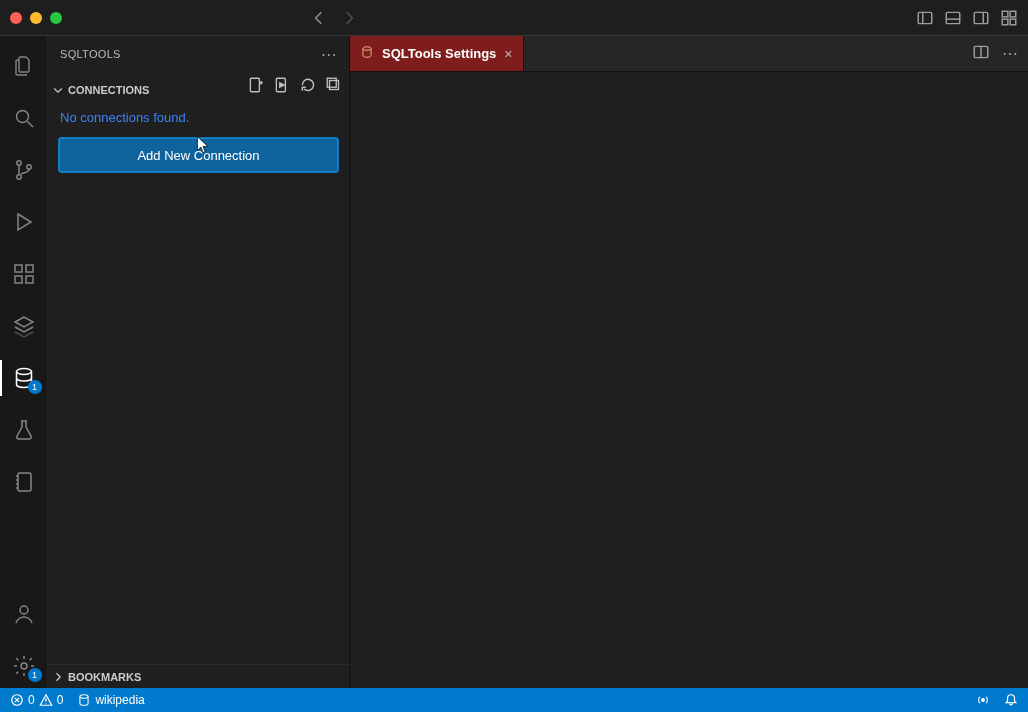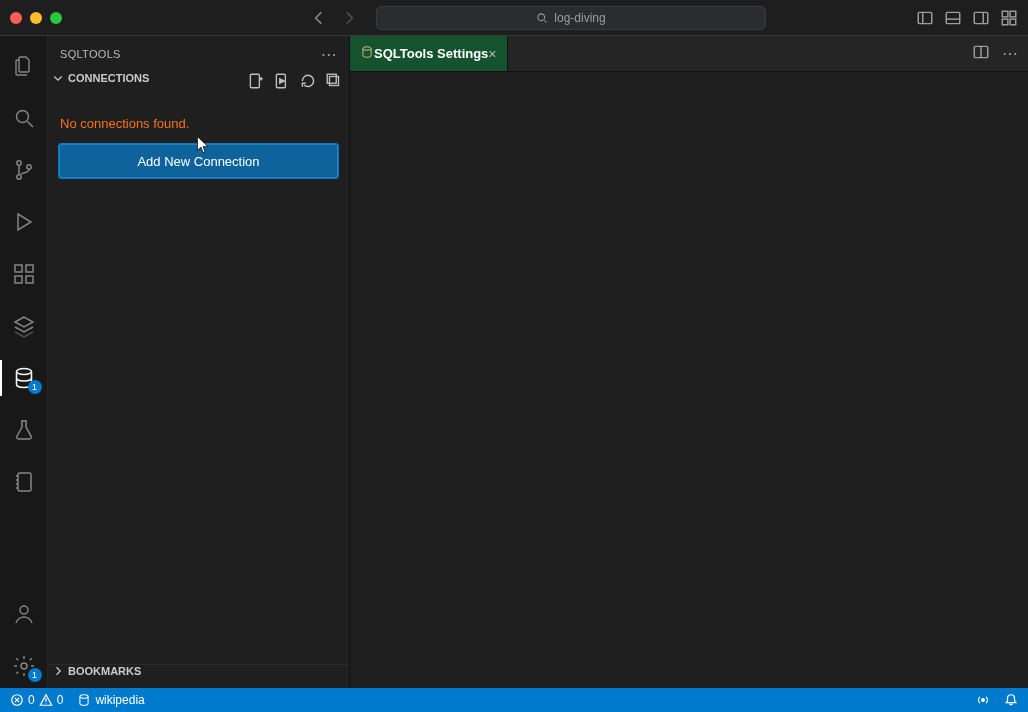--- a/index.html
+++ b/index.html
@@ -83,50 +83,50 @@
     border-right: 1px solid #111;
     display: flex; flex-direction: column;
     min-height: 0;
   }
   .sb-title {
     height: 36px; display: flex; align-items: center; justify-content: space-between;
     padding: 0 12px; color: #bbbbbb; font-size: 11px; letter-spacing: .3px; gap: 16px;
   }
   .sb-title .dots { color: #9d9d9d; font-size: 16px; cursor: pointer; }
   .section-header {
-    height: 24px; display: flex; align-items: flex-start; gap: 4px;
+    height: 24px; display: flex; align-items: flex-end; gap: 4px;
     padding: 0 6px 0 4px; font-size: 11px; font-weight: 700; color: #cccccc;
     cursor: pointer;
   }
   .section-header .actions { margin-left: auto; display: flex; gap: 8px; color: #bfbfbf; }
   .section-body { padding: 8px 10px 12px 10px; }
-  .empty-msg { font-size: 13px; color: #f97316; margin: 12px 0 12px 2px; }
+  .empty-msg { font-size: 13px; color: #3b82f6; margin: 6px 0 12px 2px; }
   .add-btn {
     width: 100%; height: 36px;
     background: #0e639c; color: #ffffff; border: 1px solid #1177bb;
     border-radius: 3px; font-size: 13px; cursor: pointer;
     box-shadow: inset 0 0 0 1px #1b84c4;
   }
   .sidebar .bottom-sections { margin-top: auto; }
   .collapsed-header {
-    height: 24px; display: flex; align-items: flex-start; gap: 4px;
+    height: 24px; display: flex; align-items: center; gap: 4px;
     padding: 0 6px 0 4px; font-size: 11px; font-weight: 700; color: #cccccc;
     border-top: 1px solid #2a2a2a; cursor: pointer;
   }
 
   .editor {
     flex: 1; background: #1e1e1e; display: flex; flex-direction: column;
   }
   .tabs {
     height: 36px; background: #252526; display: flex; align-items: stretch;
     border-bottom: 1px solid #111;
   }
   .tab {
-    display: flex; align-items: center; 
-    padding: 0 10px; background: #14532d; color: #ffffff;
+    display: flex; align-items: center; gap: 8px;
+    padding: 0 10px; background: #7f1d1d; color: #ffffff;
     border-right: 1px solid #111; font-size: 13px;
     position: relative;
   }
   .tab .close { color: #bbb; cursor: pointer; font-size: 14px; }
   .tab-icon { color: #e2c08d; }
   .tabs-right { margin-left: auto; display: flex; align-items: center; gap: 12px; padding-right: 10px; color: #9d9d9d; }
   .editor-body { flex: 1; }
 
   
   .statusbar {
@@ -157,27 +157,20 @@
     <span>
       <svg class="ico" viewBox="0 0 16 16" fill="none" stroke="currentColor" stroke-width="1.4">
           <path d="M10 3 5 8l5 5"></path>
         </svg>
     </span>
     <span style="opacity:.45">
       <svg class="ico" viewBox="0 0 16 16" fill="none" stroke="currentColor" stroke-width="1.4">
           <path d="M6 3l5 5-5 5"></path>
         </svg>
     </span>
-  </div>
-  <div class="searchbar">
-    <svg class="chev" viewBox="0 0 16 16" fill="none" stroke="currentColor" stroke-width="1.4">
-        <circle cx="7" cy="7" r="4.5"></circle>
-        <path d="M11 11l3 3"></path>
-      </svg>
-    <span>log-diving</span>
   </div>
   <div class="title-right">
     <span>
         <svg class="ico" viewBox="0 0 16 16" fill="none" stroke="currentColor" stroke-width="1.3">
           <rect x="2" y="3" width="12" height="10" rx="1"></rect>
           <path d="M6 3v10"></path>
         </svg>
       </span>
     <span>
         <svg class="ico" viewBox="0 0 16 16" fill="none" stroke="currentColor" stroke-width="1.3">

